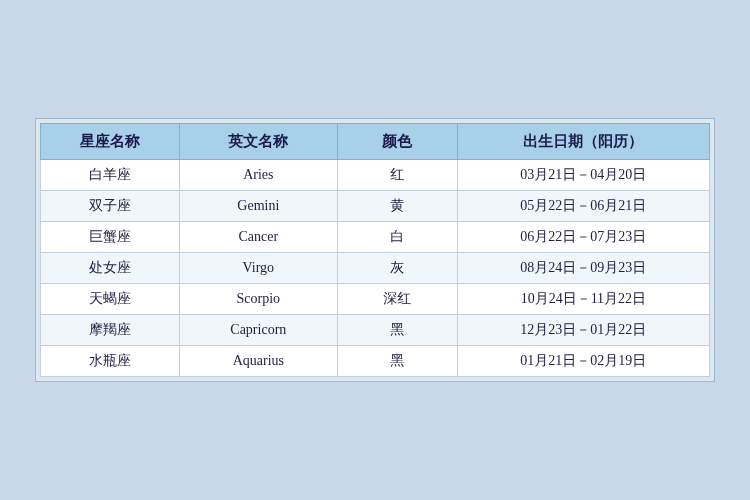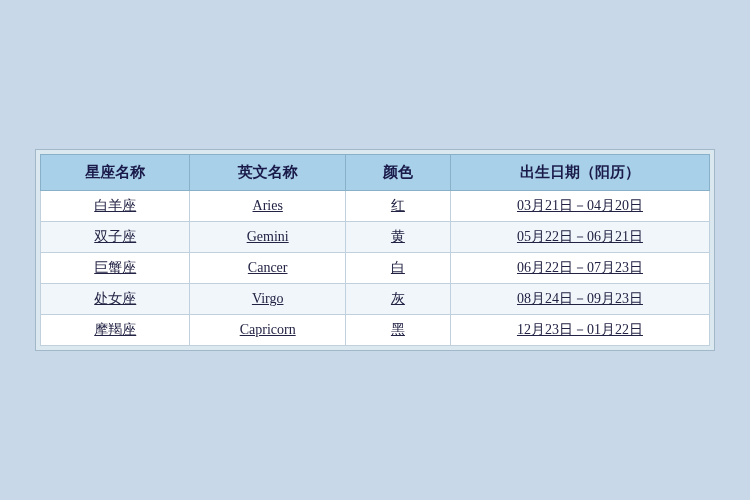--- a/index.html
+++ b/index.html
@@ -36,25 +36,24 @@
       border: 1px solid #88b0c8;
       padding: 8px 20px;
       text-align: center;
       font-size: 15px;
       font-weight: bold;
       color: #1a1a4a;
     }
 
     tbody tr td {
       border: 1px solid #c0d0dc;
-      padding: 6px 24px;
+      padding: 6px 30px;
       text-align: center;
       font-size: 14px;
       color: #222244;
-      text-decoration: underline;
     }
 
     tbody tr:nth-child(odd) {
       background-color: #ffffff;
     }
 
     tbody tr:nth-child(even) {
       background-color: #f0f6fa;
     }
   </style>
@@ -90,20 +89,32 @@
           <td>白</td>
           <td>06月22日－07月23日</td>
         </tr>
         <tr>
           <td>处女座</td>
           <td>Virgo</td>
           <td>灰</td>
           <td>08月24日－09月23日</td>
         </tr>
         <tr>
+          <td>天蝎座</td>
+          <td>Scorpio</td>
+          <td>深红</td>
+          <td>10月24日－11月22日</td>
+        </tr>
+        <tr>
           <td>摩羯座</td>
           <td>Capricorn</td>
           <td>黑</td>
           <td>12月23日－01月22日</td>
+        </tr>
+        <tr>
+          <td>水瓶座</td>
+          <td>Aquarius</td>
+          <td>黑</td>
+          <td>01月21日－02月19日</td>
         </tr>
       </tbody>
   </table>
 </div>
 
 </body></html>

